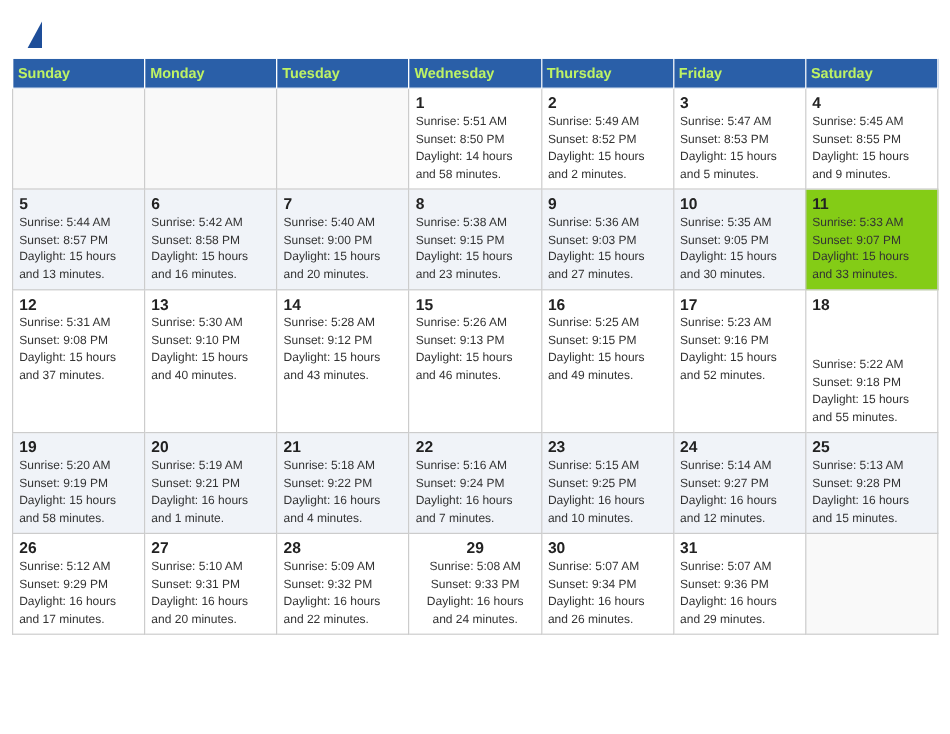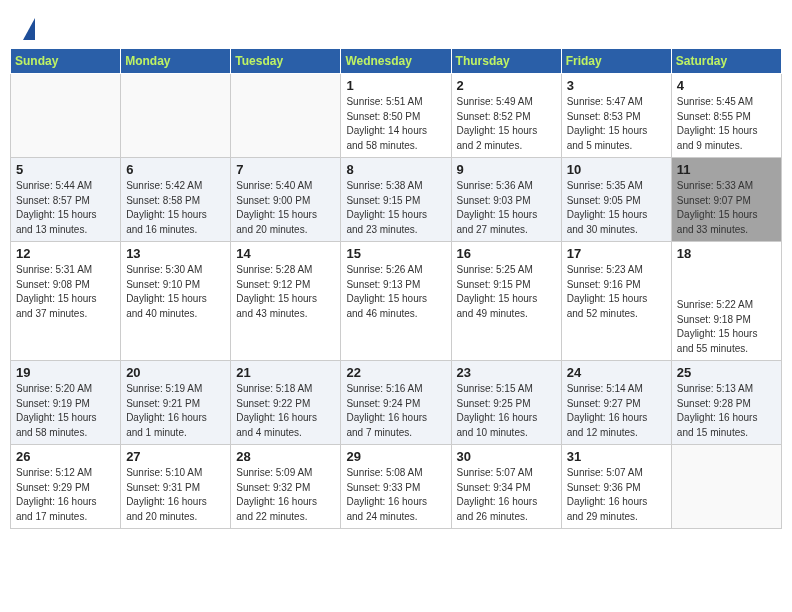--- a/index.html
+++ b/index.html
@@ -164,21 +164,21 @@
 Daylight: 15 hours
 and 27 minutes.</div>
         </td>
         <td style="background: rgb(240, 243, 248);">
           <span class="day-num">10</span>
           <div class="day-info" style="white-space: pre-line;">Sunrise: 5:35 AM
 Sunset: 9:05 PM
 Daylight: 15 hours
 and 30 minutes.</div>
         </td>
-        <td style="background: #a3a3a3; margin-left: 31px;">
+        <td style="background: #84cc16; margin-left: 31px;">
           <span class="day-num">11</span>
           <div class="day-info" style="white-space: pre-line;">Sunrise: 5:33 AM
 Sunset: 9:07 PM
 Daylight: 15 hours
 and 33 minutes.</div>
         </td>
       </tr>
       <tr>
         <td style="background: rgb(255, 255, 255);">
           <span class="day-num">12</span>
@@ -296,21 +296,21 @@
 Daylight: 16 hours
 and 20 minutes.</div>
         </td>
         <td style="background: rgb(255, 255, 255);">
           <span class="day-num">28</span>
           <div class="day-info" style="white-space: pre-line;">Sunrise: 5:09 AM
 Sunset: 9:32 PM
 Daylight: 16 hours
 and 22 minutes.</div>
         </td>
-        <td style="background: rgb(255, 255, 255);">
+        <td style="background: rgb(255, 255, 255); text-align: center;">
           <span class="day-num">29</span>
           <div class="day-info" style="white-space: pre-line;">Sunrise: 5:08 AM
 Sunset: 9:33 PM
 Daylight: 16 hours
 and 24 minutes.</div>
         </td>
         <td style="background: rgb(255, 255, 255);">
           <span class="day-num">30</span>
           <div class="day-info" style="white-space: pre-line;">Sunrise: 5:07 AM
 Sunset: 9:34 PM

